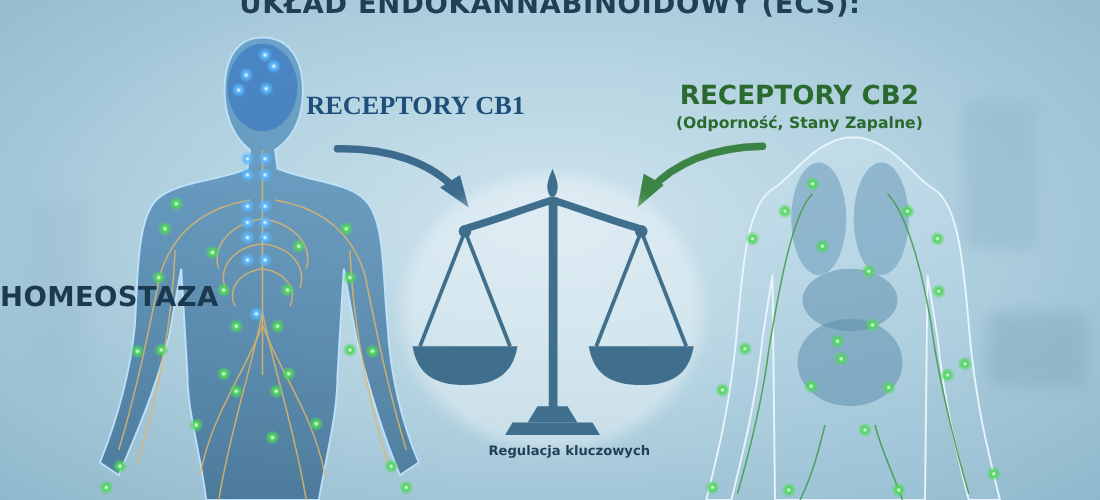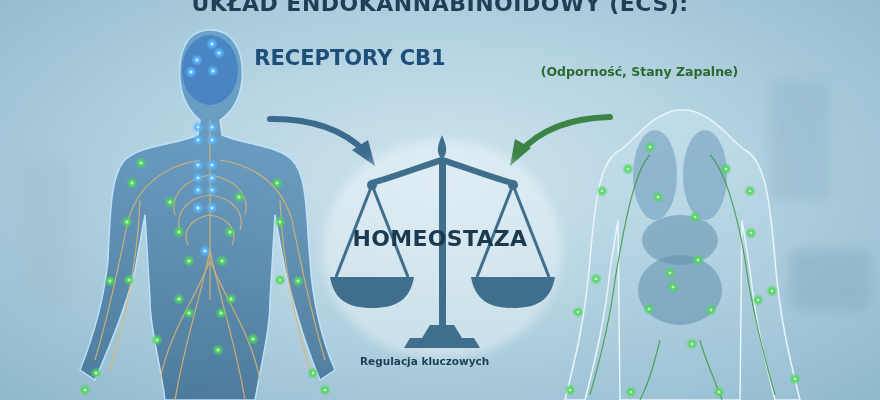--- a/index.html
+++ b/index.html
@@ -5,26 +5,26 @@
     html, body { margin: 0; padding: 0; }
     body {
       width: 880px; height: 400px; overflow: hidden; position: relative;
       font-family: "DejaVu Sans", sans-serif;
       background: radial-gradient(ellipse at 50% 45%, #cfe4ee 0%, #b4d3e1 45%, #8fb8cc 100%);
     }
     .bg-blur { position: absolute; border-radius: 8px; filter: blur(6px); opacity: .45; }
     .title-wrap { position: absolute; left: 0; right: 0; top: -9px; text-align: center; color: #1f3f55; font-weight: bold; }
     .title-line1 { font-size: 22px; letter-spacing: 0.5px; line-height: 26px; }
     .title-line2 { font-size: 22px; letter-spacing: 0.5px; line-height: 24px; }
-    .cb1 { position: absolute; left: 245px; top: 45px; width: 210px; text-align: center; color: #1e4f7a; }
+    .cb1 { position: absolute; left: 245px; top: 71px; width: 210px; color: #1e4f7a; font-family: Liberation Serif, serif; }
     .cb2 { position: absolute; left: 527px; top: 63px; width: 225px; text-align: center; color: #2b6a2f; }
     .cb-title { font-size: 21px; font-weight: bold; line-height: 26px; }
     .cb-sub { font-size: 12.5px; font-weight: bold; line-height: 18px; }
-    .homeo { position: absolute; left: 0; width: 880px; top: 226px; text-align: center; font-size: 22px; font-weight: bold; color: #1c3a4f; letter-spacing: 0.3px; }
-    .caption { position: absolute; left: 360px; width: 160px; top: 353px; text-align: left; font-size: 10.5px; font-weight: bold; color: #1f3f55; line-height: 16px; }
+    .homeo { position: absolute; left: 0; width: 880px; top: 226px; font-size: 22px; font-weight: bold; color: #1c3a4f; letter-spacing: 0.3px; }
+    .caption { position: absolute; left: 360px; width: 160px; top: 353px; text-align: right; font-size: 10.5px; font-weight: bold; color: #1f3f55; line-height: 16px; }
     svg { position: absolute; left: 0; top: 0; }
   </style>
 </head>
 <body>
 
 <div class="bg-blur" style="left:770px;top:80px;width:60px;height:120px;background:#8fb6c9;"></div>
 <div class="bg-blur" style="left:790px;top:250px;width:80px;height:60px;background:#7fa7bb;"></div>
 <div class="bg-blur" style="left:20px;top:160px;width:50px;height:150px;background:#9dc0d0;"></div>
 
 <svg width="880" height="400" viewBox="0 0 880 400">
@@ -186,20 +186,21 @@
 
 <div class="title-wrap">
   <div class="title-line1">UKŁAD ENDOKANNABINOIDOWY (ECS):</div>
 </div>
 
 <div class="cb1">
   <div class="cb-title">RECEPTORY CB1</div>
 </div>
 
 <div class="cb2">
+  <div class="cb-title">RECEPTORY CB2</div>
   <div class="cb-sub">(Odporność, Stany Zapalne)</div>
 </div>
 
 <div class="homeo">HOMEOSTAZA</div>
 
 <div class="caption">
   <div>Regulacja kluczowych</div>
 </div>
 
 </body></html>

